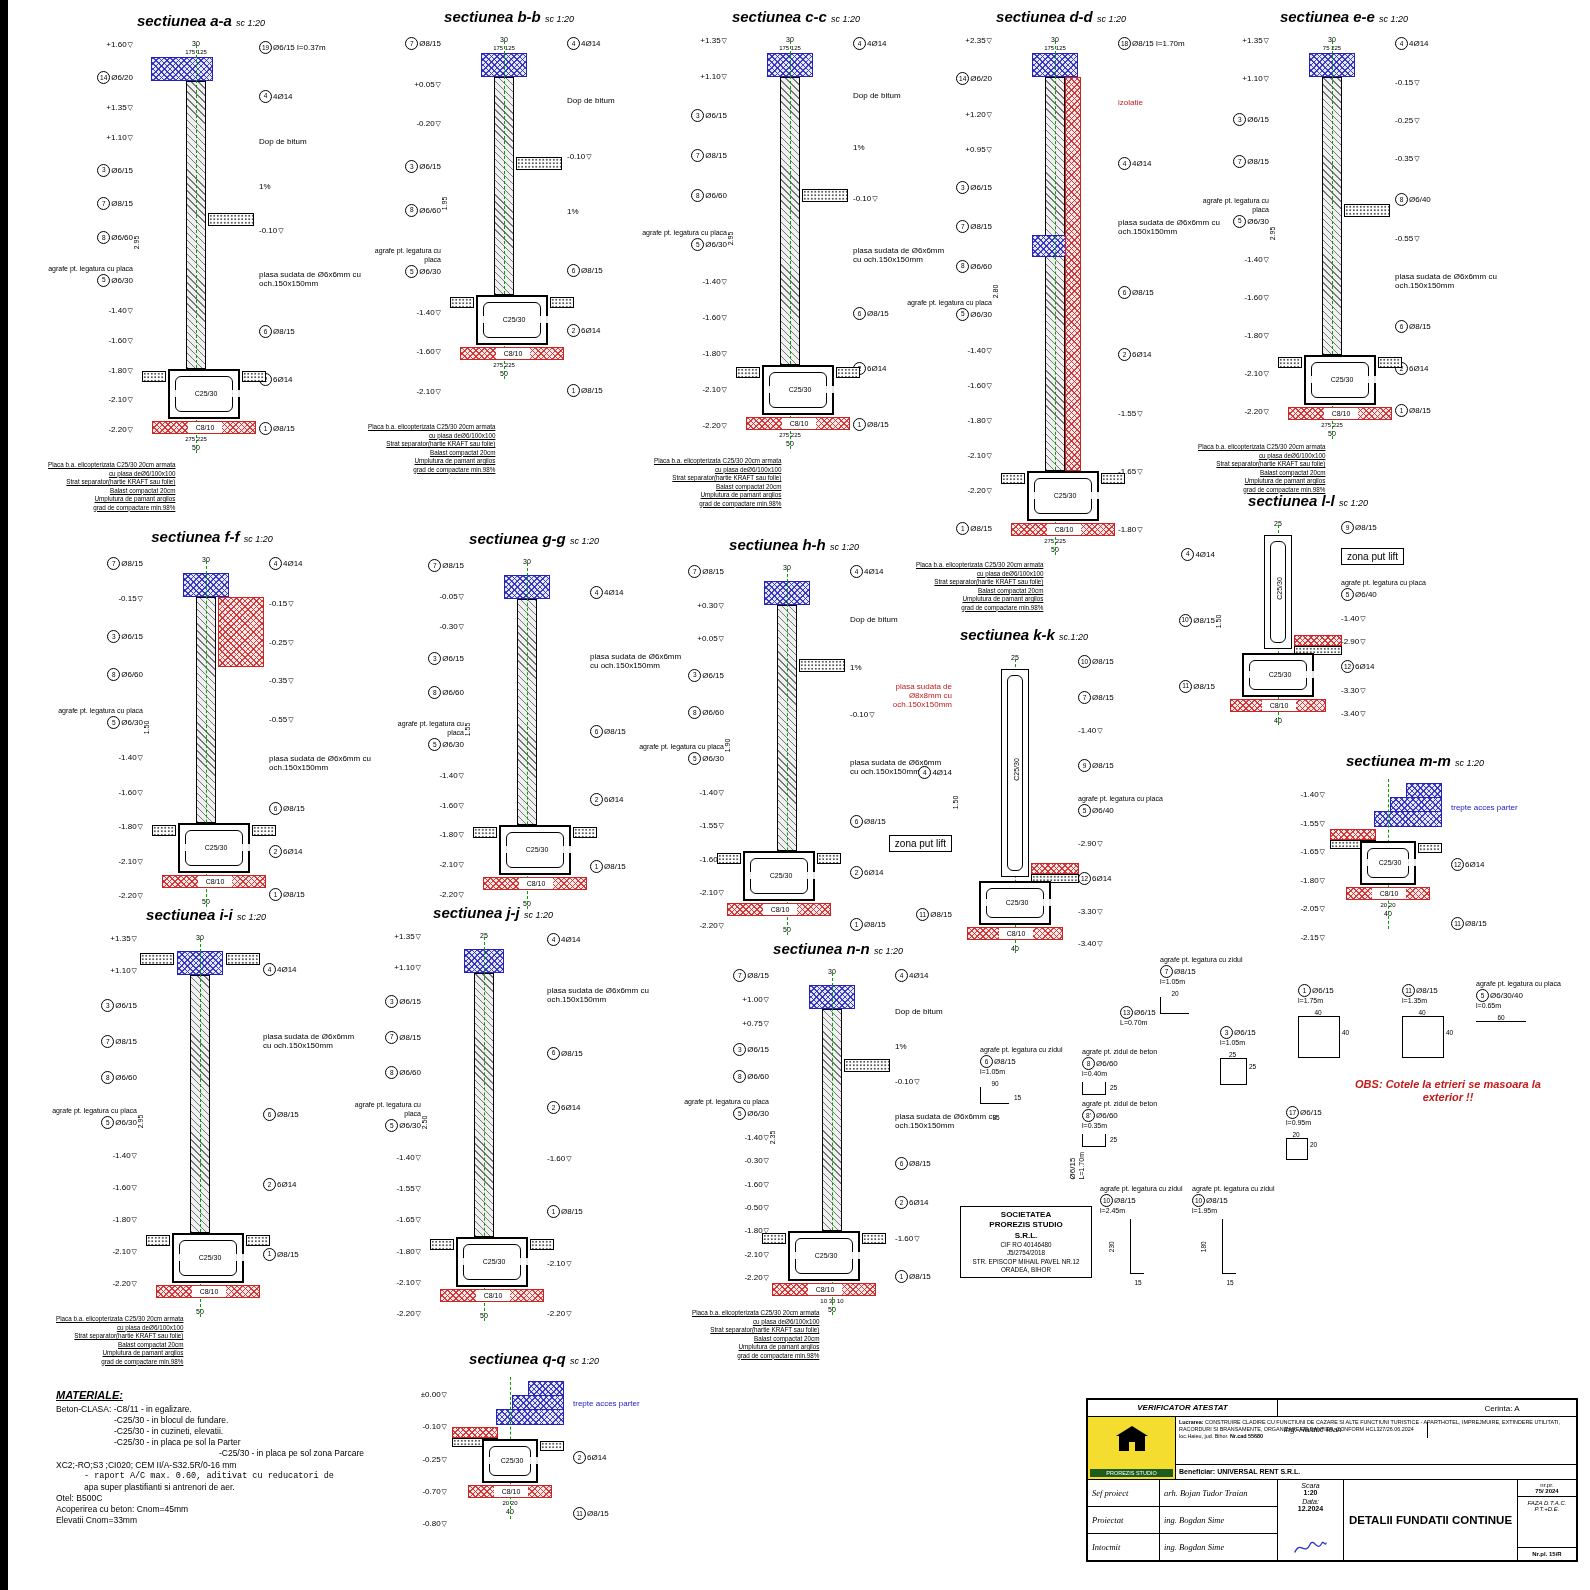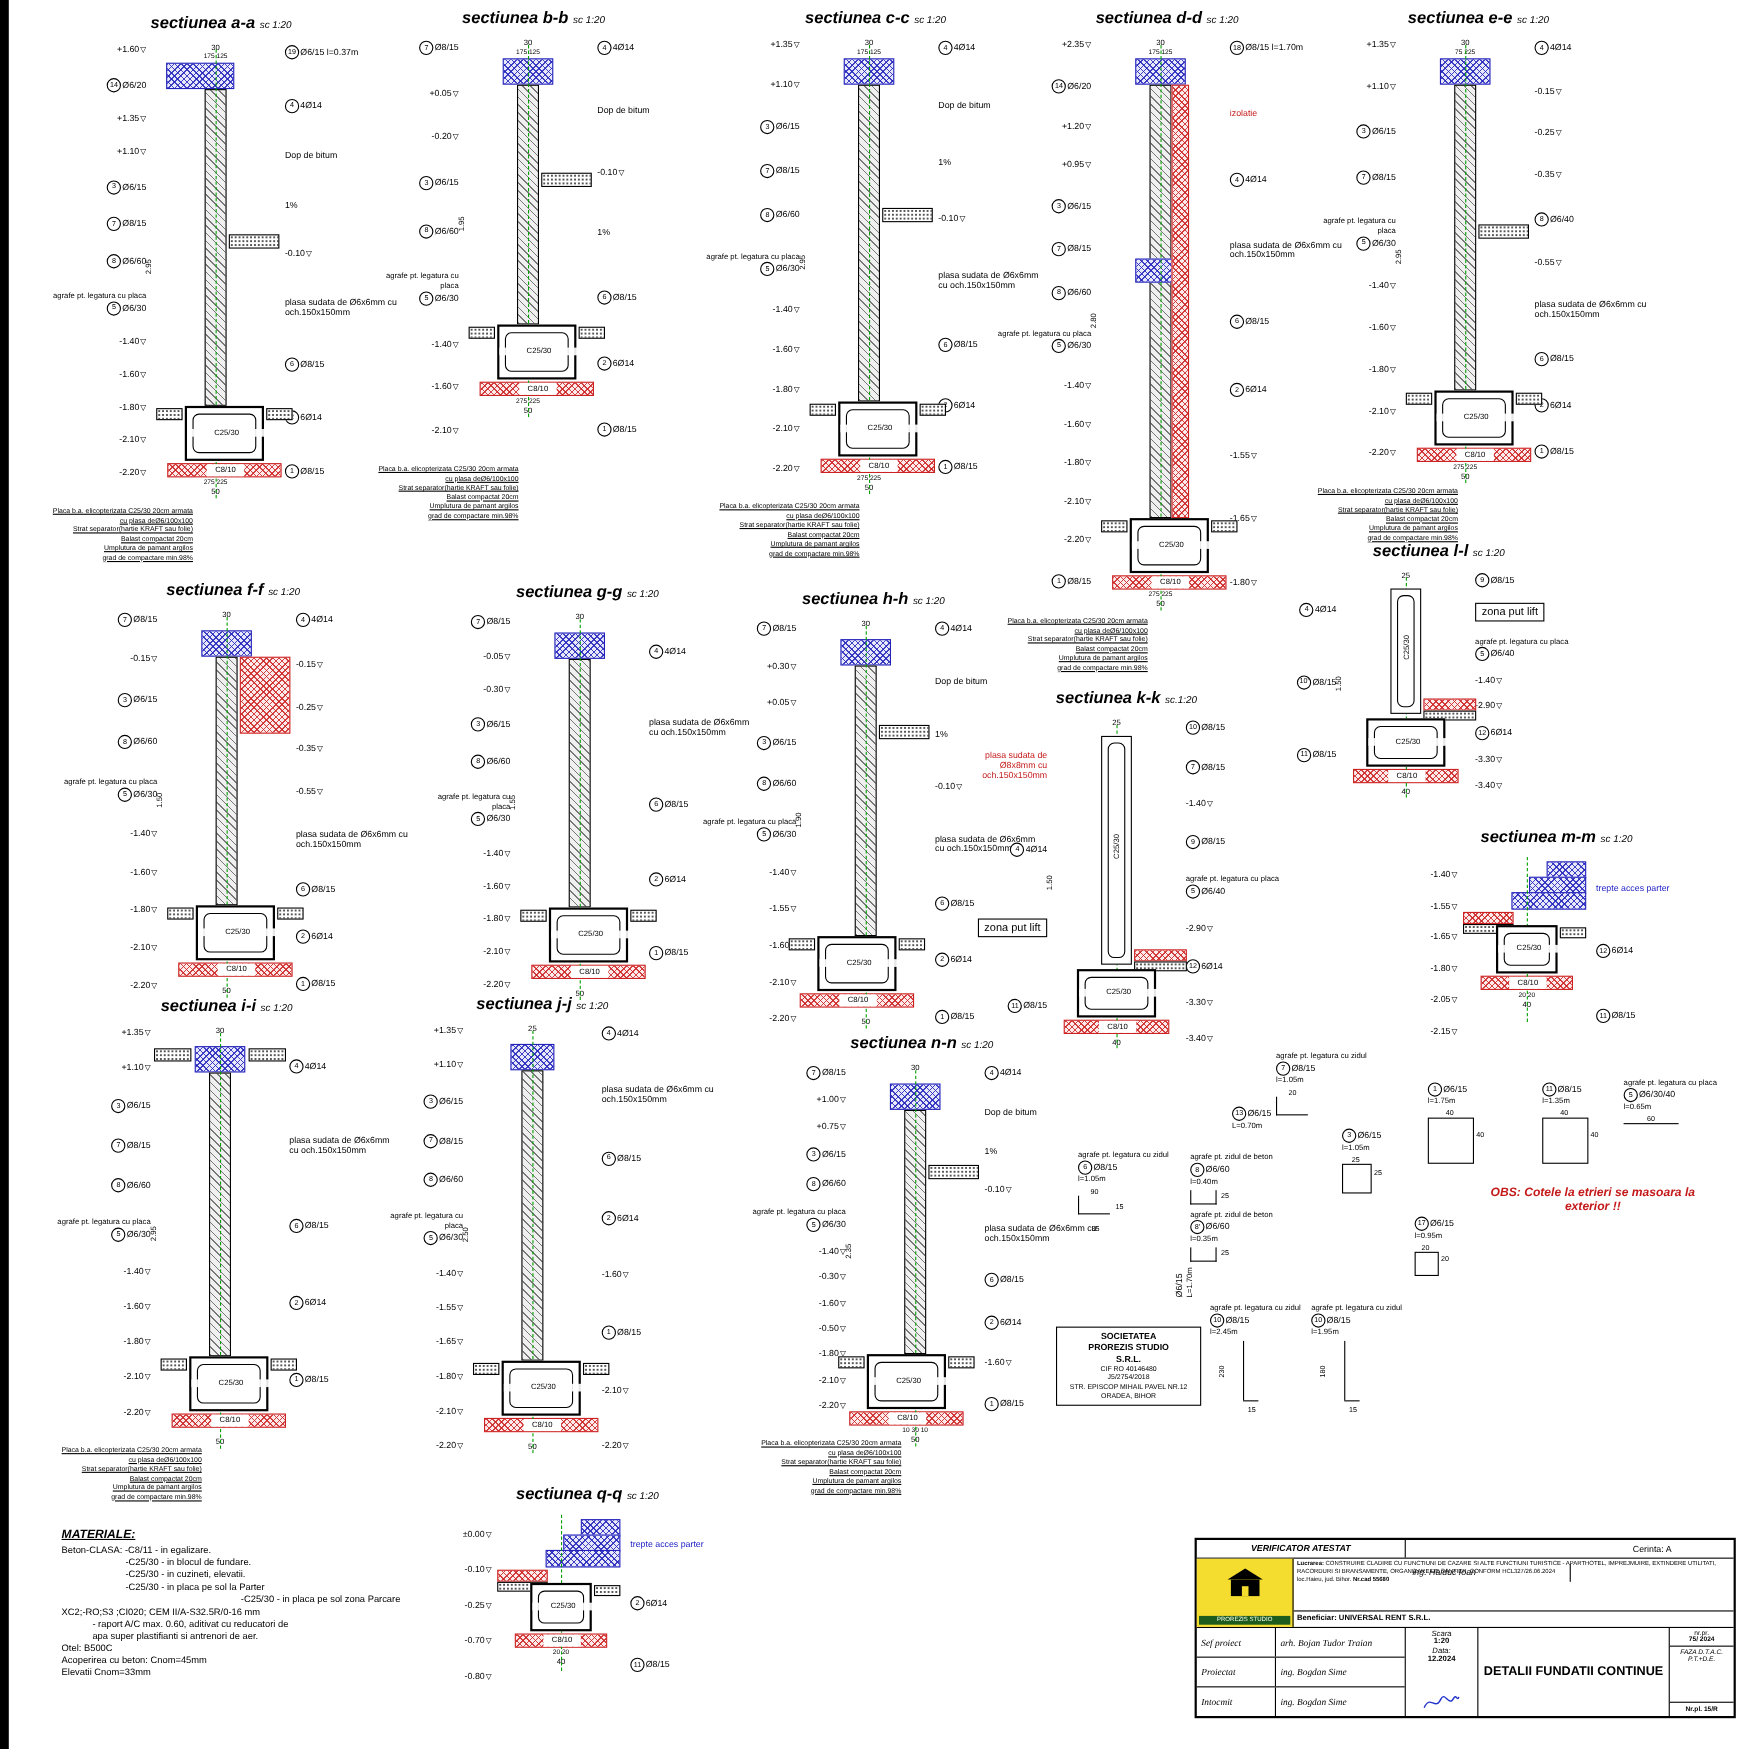--- a/index.html
+++ b/index.html
@@ -161,21 +161,21 @@
       </div>
       <div class="notes">
         <div>Placa b.a. elicopterizata C25/30 20cm armata</div>
         <div>cu plasa deØ6/100x100</div>
         <div>Strat separator(hartie KRAFT sau folie)</div>
         <div>Balast compactat 20cm</div>
         <div>Umplutura de pamant argilos</div>
         <div>grad de compactare min.98%</div>
       </div>
     </div>
-    <div class="section" style="left: 340px; top: 8px; width: 290px; height: 468px;">
+    <div class="section" style="left: 364px; top: 8px; width: 290px; height: 468px;">
       <div class="sec-title"><span>sectiunea b-b</span> <span class="sc">sc 1:20</span></div>
       <div class="sec-body" style="height: 388px;">
         <div class="col left-col" style="width: 86px;">
           <div class="lab"><span class="cn">7</span><span class="tt">Ø8/15</span></div>
           <div class="lab"><span class="ev">+0.05</span><span class="tri">▽</span></div>
           <div class="lab"><span class="ev">-0.20</span><span class="tri">▽</span></div>
           <div class="lab"><span class="cn">3</span><span class="tt">Ø6/15</span></div>
           <div class="lab"><span class="cn">8</span><span class="tt">Ø6/60</span></div>
           <div class="lab"><span class="pre">agrafe pt. legatura cu placa</span><br><span class="cn">5</span><span class="tt">Ø6/30</span></div>
           <div class="lab"><span class="ev">-1.40</span><span class="tri">▽</span></div>
@@ -937,21 +937,21 @@
 
 <div id="materiale">
   <div class="mt">MATERIALE:</div>
   <div id="mat-lines">
       <div>Beton-CLASA:  -C8/11  - in egalizare.</div>
       <div style="padding-left: 58px;">-C25/30 - in blocul de fundare.</div>
       <div style="padding-left: 58px;">-C25/30 - in cuzineti, elevatii.</div>
       <div style="padding-left: 58px;">-C25/30 - in placa pe sol la Parter</div>
       <div style="padding-left: 58px; text-align: right;">-C25/30 - in placa pe sol zona Parcare</div>
       <div>XC2;-RO;S3 ;CI020; CEM II/A-S32.5R/0-16 mm</div>
-      <div style="padding-left: 28px;">- raport A/C max. 0.60, aditivat cu reducatori de</div>
+      <div style="padding-left: 28px; font-family: Liberation Mono, monospace;">- raport A/C max. 0.60, aditivat cu reducatori de</div>
       <div style="padding-left: 28px;">apa super plastifianti si antrenori de aer.</div>
       <div>Otel:  B500C</div>
       <div>Acoperirea cu beton: Cnom=45mm</div>
       <div>Elevatii Cnom=33mm</div>
     </div>
 </div>
 
 <div id="stamp">
     <div class="b1">SOCIETATEA</div>
     <div class="b1">PROREZIS STUDIO</div>

